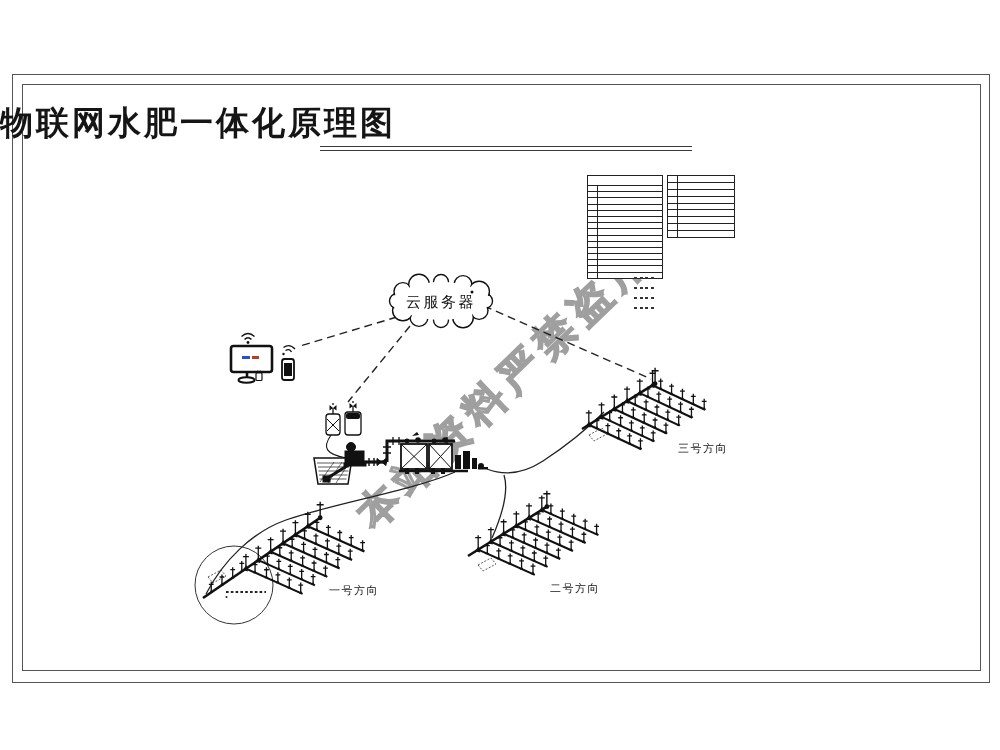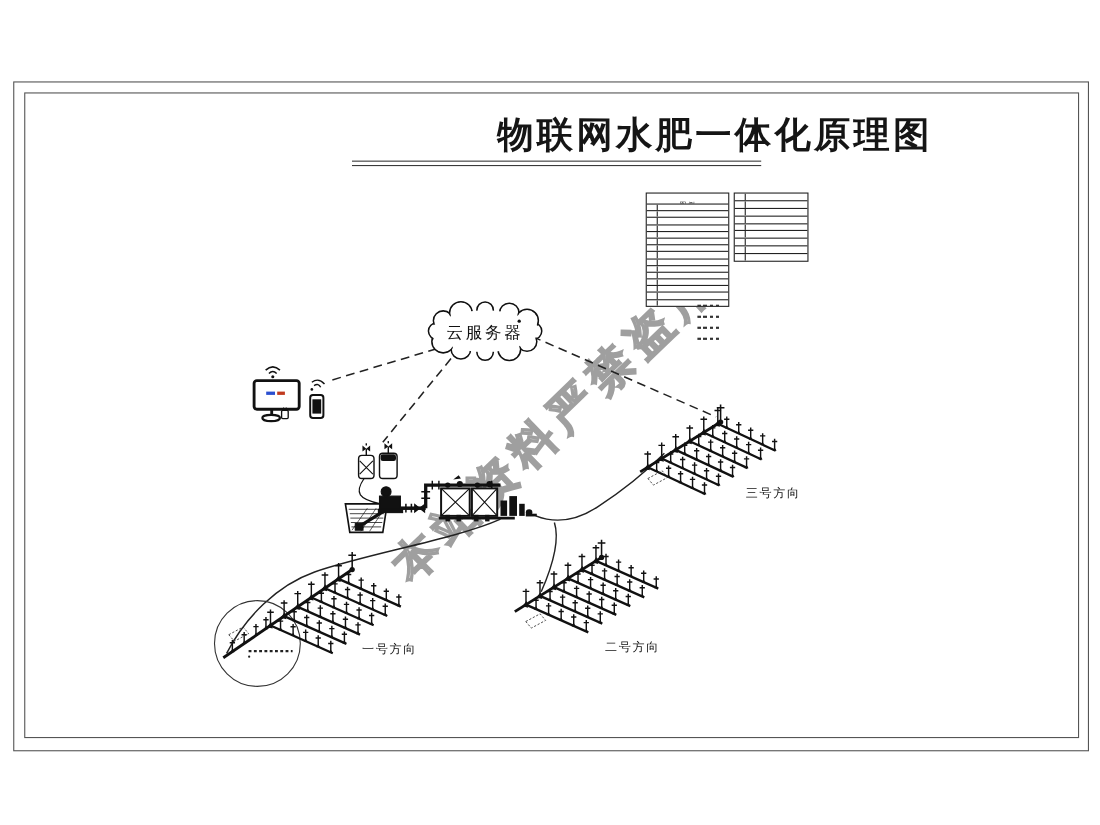--- a/index.html
+++ b/index.html
@@ -3,21 +3,21 @@
 <meta charset="utf-8">
 <style>
   html,body{margin:0;padding:0;background:#fff;}
   body{width:1000px;height:750px;position:relative;overflow:hidden;
        font-family:"Liberation Serif","DejaVu Serif",serif;}
   .abs{position:absolute;}
   
   .border-outer{left:12px;top:74px;width:976px;height:607px;border:1.2px solid #555;}
   .border-inner{left:22px;top:84px;width:957px;height:585px;border:1.4px solid #555;}
   
-  .title{left:0;top:101px;width:848px;text-align:right;font-size:33px;font-weight:600;
+  .title{left:0;top:101px;width:848px;text-align:left;font-size:33px;font-weight:600;
          letter-spacing:3px;color:#151515;z-index:6;}
   .title-rule{left:320px;top:146px;width:372px;height:3.4px;border-top:1.6px solid #3a3a3a;
               border-bottom:1.6px solid #3a3a3a;z-index:6;}
   
   .watermark{left:505px;top:385px;transform:translate(-50%,-50%) rotate(-44deg);
              font-size:41px;font-weight:700;letter-spacing:8px;white-space:nowrap;
              color:rgba(160,160,160,0.14);-webkit-text-stroke:1.7px #9f9f9f;z-index:1;}
   
   .legend{background:#fff;border:1px solid #222;z-index:4;font-family:"Liberation Sans",sans-serif;}
   .legend-main{left:587px;top:175px;width:74px;}

